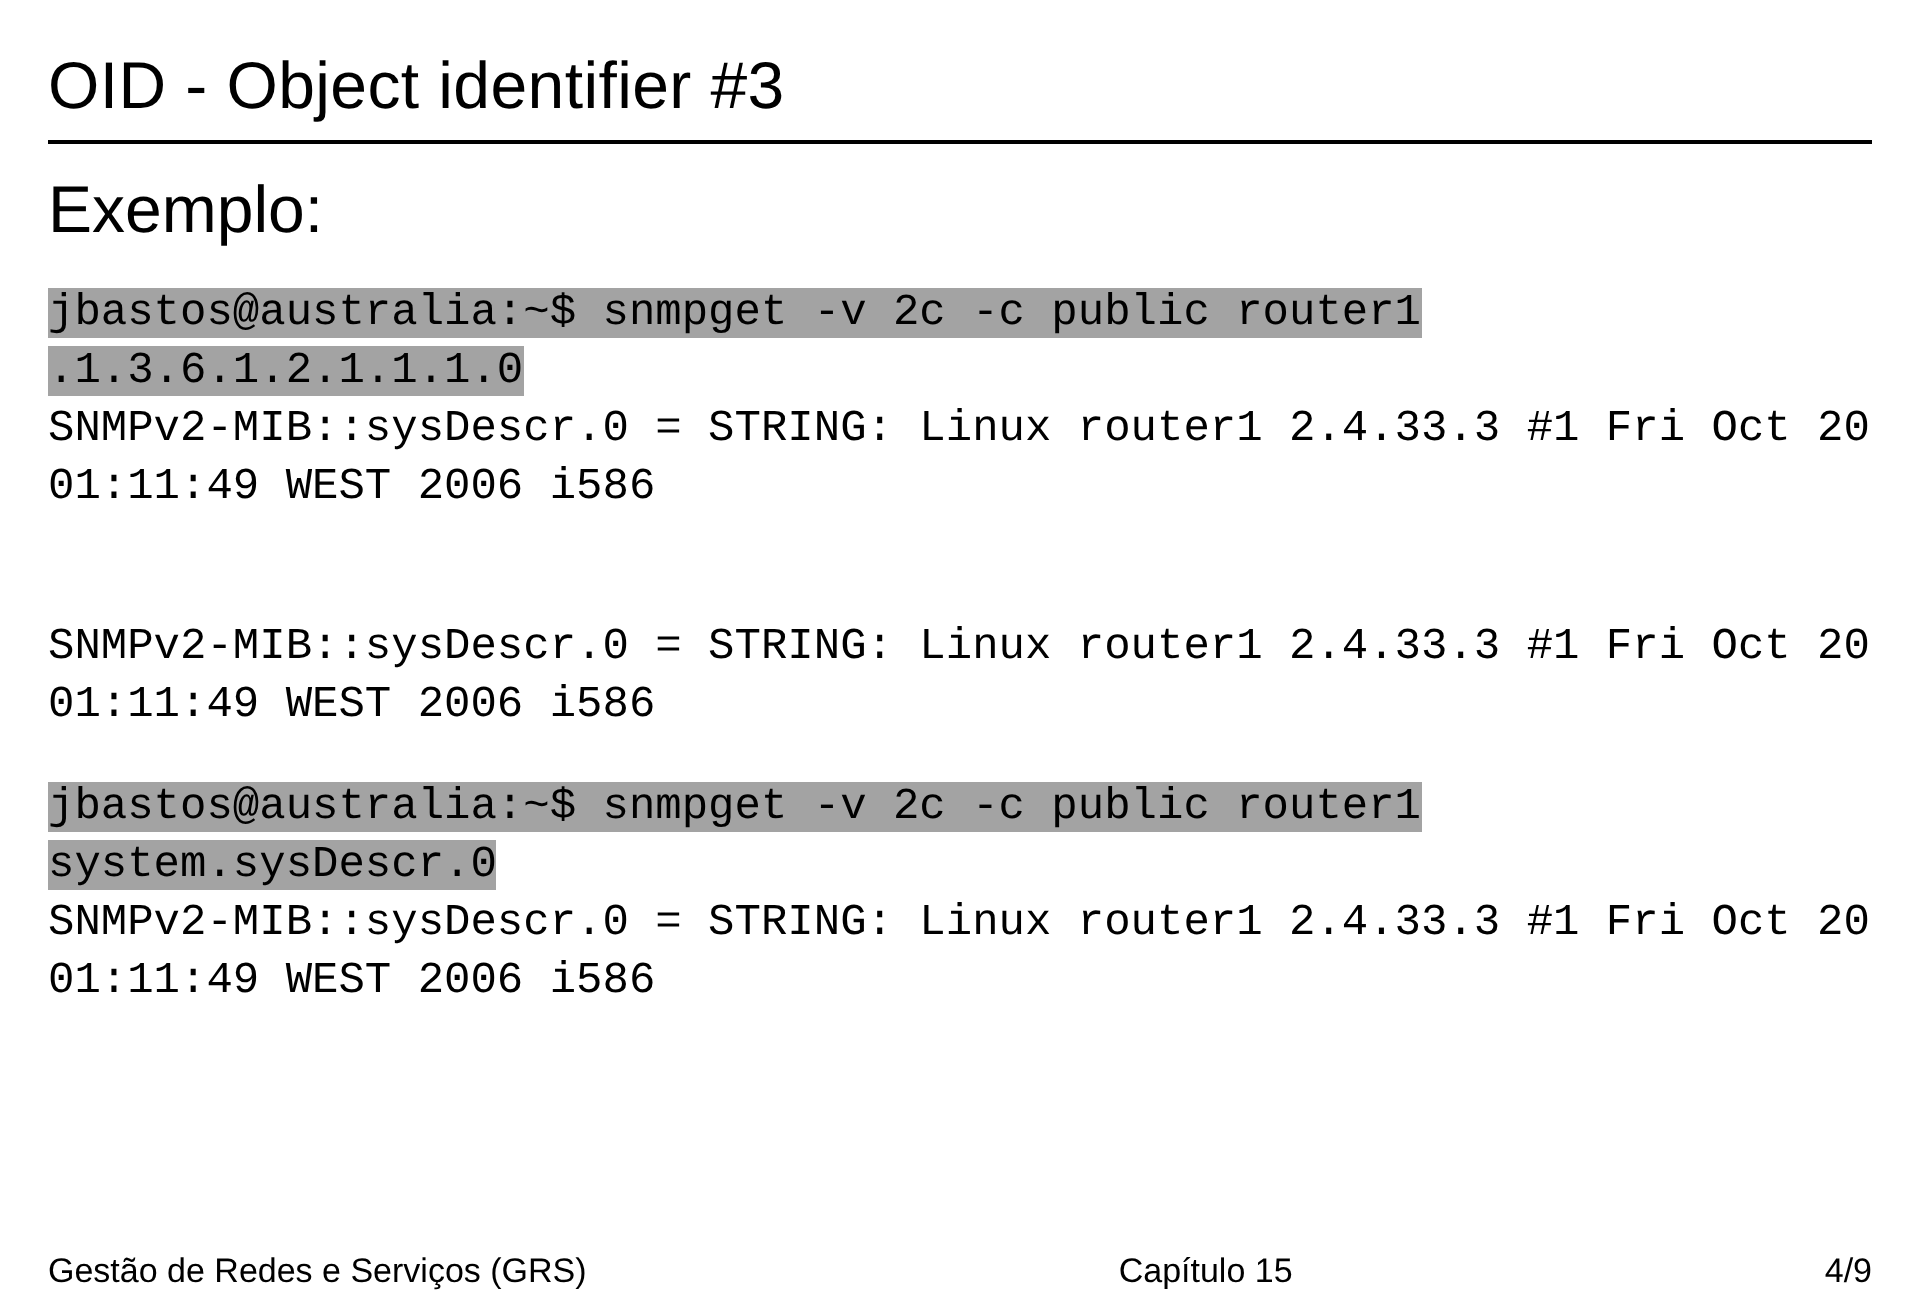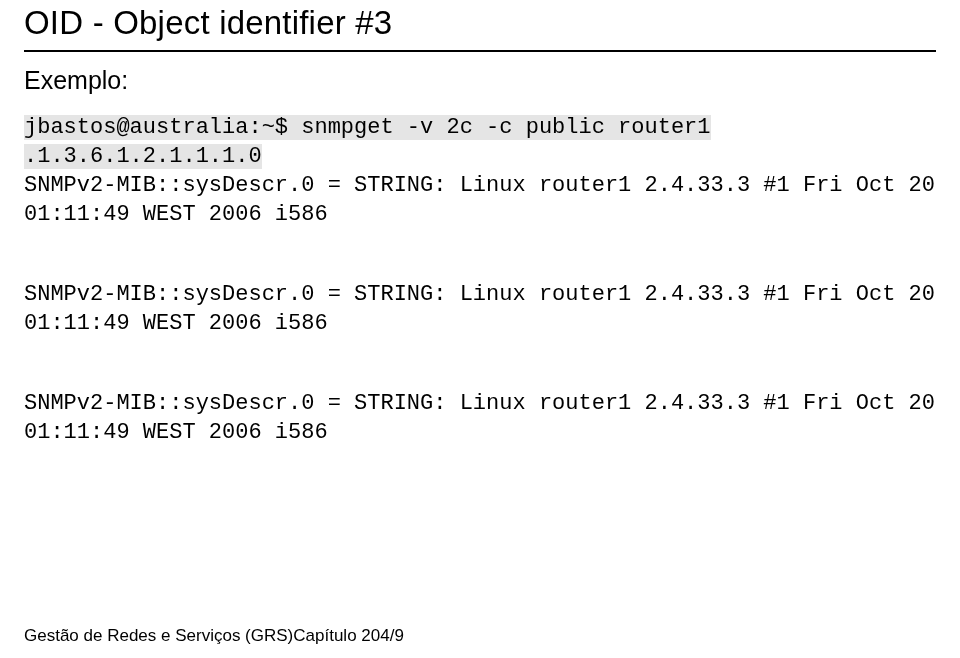--- a/index.html
+++ b/index.html
@@ -6,60 +6,61 @@
     margin: 0;
     padding: 0;
     width: 960px;
     height: 658px;
     background: #ffffff;
     font-family: Arial, Helvetica, sans-serif;
     color: #000000;
   }
   .page {
     box-sizing: border-box;
-    padding: 4px 24px 8px 24px;
+    padding: 24px 24px 8px 24px;
     width: 960px;
     height: 658px;
     position: relative;
   }
   .title {
     font-size: 33px;
     font-weight: 400;
     margin: 0 0 6px 0;
     letter-spacing: 0.2px;
   }
   .hr {
     border: none;
     border-top: 2px solid #000;
     margin: 8px 0 14px 0;
   }
   .section-label {
-    font-size: 25px;
+    font-size: 33px;
     margin: 0 0 18px 0;
   }
   .term {
     font-family: "Courier New", Courier, monospace;
     font-size: 22px;
     line-height: 1.32;
   }
   .hl {
-    background: #e5e5e5;
+    background: #a3a3a3;
     display: inline;
     padding: 0;
   }
   .block {
     margin-bottom: 22px;
   }
   .footer {
     position: absolute;
     bottom: 12px;
     left: 24px;
     right: 24px;
     font-size: 17px;
     display: flex;
+    justify-content: space-between;
     align-items: baseline;
   }
 </style>
 </head>
 <body>
 
 <div class="page">
   <h1 class="title">OID - Object identifier #3</h1>
   <hr class="hr">
   <div class="section-label">Exemplo:</div>
@@ -68,22 +69,22 @@
     <span class="hl">jbastos@australia:~$ snmpget -v 2c -c public router1 .1.3.6.1.2.1.1.1.0</span><br>
     <span>SNMPv2-MIB::sysDescr.0 = STRING: Linux router1 2.4.33.3 #1 Fri Oct 20 01:11:49 WEST 2006 i586</span>
   </div>
 
   <div class="term block">
     <br>
     <span>SNMPv2-MIB::sysDescr.0 = STRING: Linux router1 2.4.33.3 #1 Fri Oct 20 01:11:49 WEST 2006 i586</span>
   </div>
 
   <div class="term block">
-    <br>
+    <span class="hl">jbastos@australia:~$  snmpget -v 2c -c public router1 system.sysDescr.0</span><br>
     <span>SNMPv2-MIB::sysDescr.0 = STRING: Linux router1 2.4.33.3 #1 Fri Oct 20 01:11:49 WEST 2006 i586</span>
   </div>
 
   <div class="footer">
     <span>Gestão de Redes e Serviços (GRS)</span>
-    <span>Capítulo 20</span>
+    <span>Capítulo 15</span>
     <span>4/9</span>
   </div>
 </div>
 
 </body></html>

